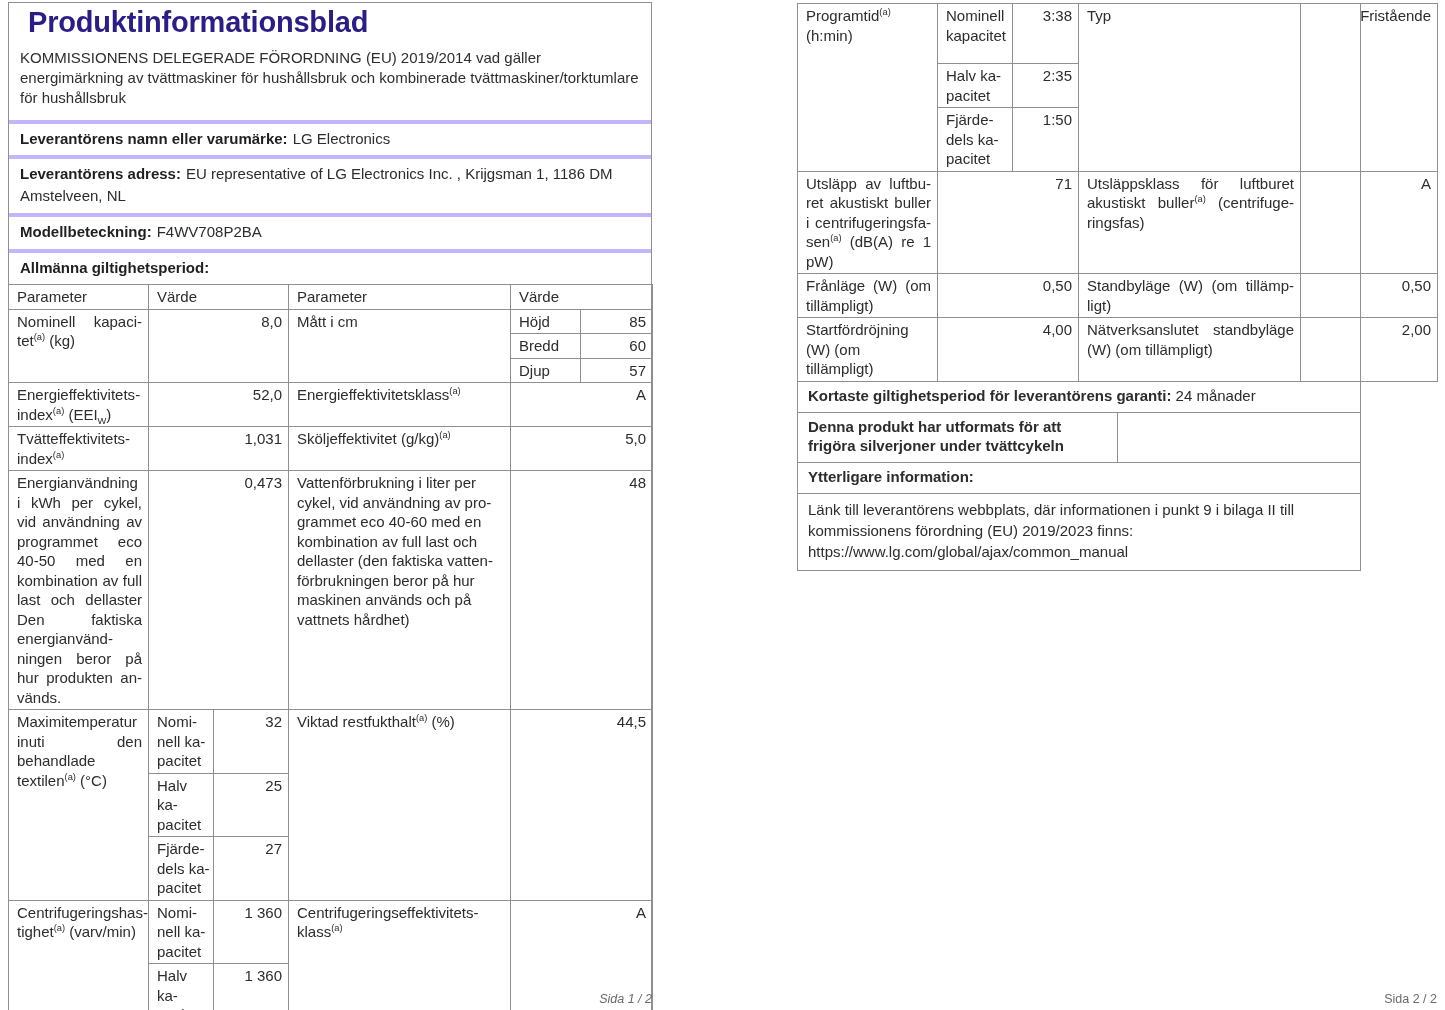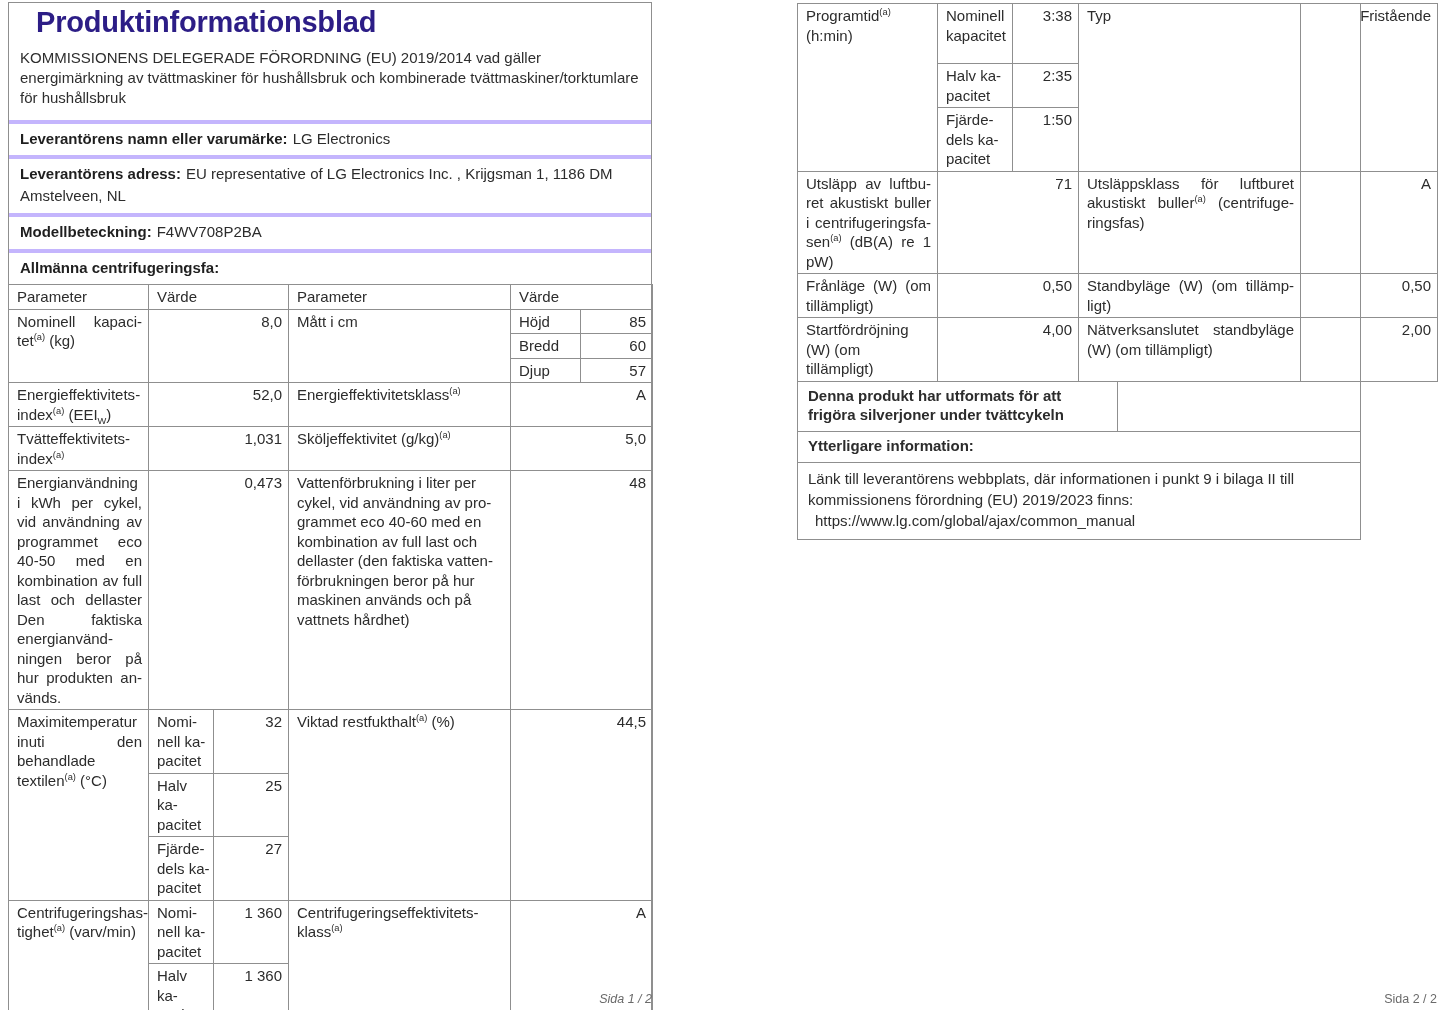--- a/index.html
+++ b/index.html
@@ -9,21 +9,21 @@
     font-size:15px; line-height:1.3;
   }
   .page { position:absolute; background:#fff; }
   #page1 { left:8px; top:2px; width:644px; border:1px solid #8f8f8f; border-bottom:none; box-sizing:border-box; }
   #page2wrap { position:absolute; left:797px; top:3px; width:564px; }
   #page2 { border:1px solid #8f8f8f; box-sizing:border-box; background:#fff; }
 
   
   .title-block { padding:4px 12px 11px 11px; }
   h1.doc-title {
-    margin:0 0 9px 16px; font-size:29px; line-height:1.1;
+    margin:0 0 9px 8px; font-size:29px; line-height:1.1;
     font-weight:bold; color:#2c1d86; letter-spacing:-0.2px;
   }
   .regulation { font-size:15px; line-height:1.35; color:#2e2e2e; }
 
   .info-row { border-top:4px solid #c4b5fd; padding:4px 11px 6px 11px; font-size:15px; line-height:1.45; }
   .info-row b { color:#1f1f1f; }
   .info-row .ival { margin-left:5px; }
 
   
   table.ptable {
@@ -72,21 +72,21 @@
   <div class="info-row">
     <b>Leverantörens namn eller varumärke:</b><span class="ival">LG Electronics</span>
   </div>
   <div class="info-row">
     <b>Leverantörens adress:</b><span class="ival">EU representative of LG Electronics Inc. , Krijgsman 1, 1186 DM Amstel­veen, NL</span>
   </div>
   <div class="info-row">
     <b>Modellbeteckning:</b><span class="ival">F4WV708P2BA</span>
   </div>
   <div class="info-row">
-    <b>Allmänna centrifugeringsfa:</b>
+    <b>Allmänna giltighetsperiod:</b>
   </div>
 
   <table class="ptable">
     <colgroup>
       <col style="width:140px">
         <col style="width:65px">
         <col style="width:75px">
       <col style="width:222px">
         <col style="width:70px">
         <col style="width:72px">
@@ -213,31 +213,35 @@
 
       <tr style="height:40px">
         <td class="param noj">Startfördröjning (W) (om tillämpligt)</td>
         <td class="val" colspan="2">4,00</td>
         <td class="param">Nätverksanslutet standbyläge (W) (om tillämpligt)</td>
         <td class="val">2,00</td>
       </tr>
       </tbody>
     </table>
 
+    <div class="full-row" style="min-height:19px;">
+      <b>Kortaste giltighetsperiod för leverantörens garanti:</b>
+      <span>24 månader</span>
+    </div>
 
     <div class="split-row" style="min-height:40px;">
       <div class="cell-l">Denna produkt har utformats för att frigöra sil­verjoner under tvättcykeln</div>
     </div>
 
     <div class="full-row" style="min-height:18px;">
       <b>Ytterligare information:</b>
     </div>
 
     <div class="full-row link-row">
       <span>Länk till leverantörens webbplats, där informationen i punkt 9 i bilaga II till kommissionens förordning (EU) 2019/2023 finns:</span>
-      <span style="margin-left:7px;">https://www.lg.com/global/ajax/common_manual</span>
+      <span style="">https://www.lg.com/global/ajax/common_manual</span>
     </div>
   </div>
 
 </div>
 
 <div class="page-footer" id="footer1">Sida 1 / 2</div>
 <div class="page-footer" id="footer2">Sida 2 / 2</div>
 
 </body></html>

